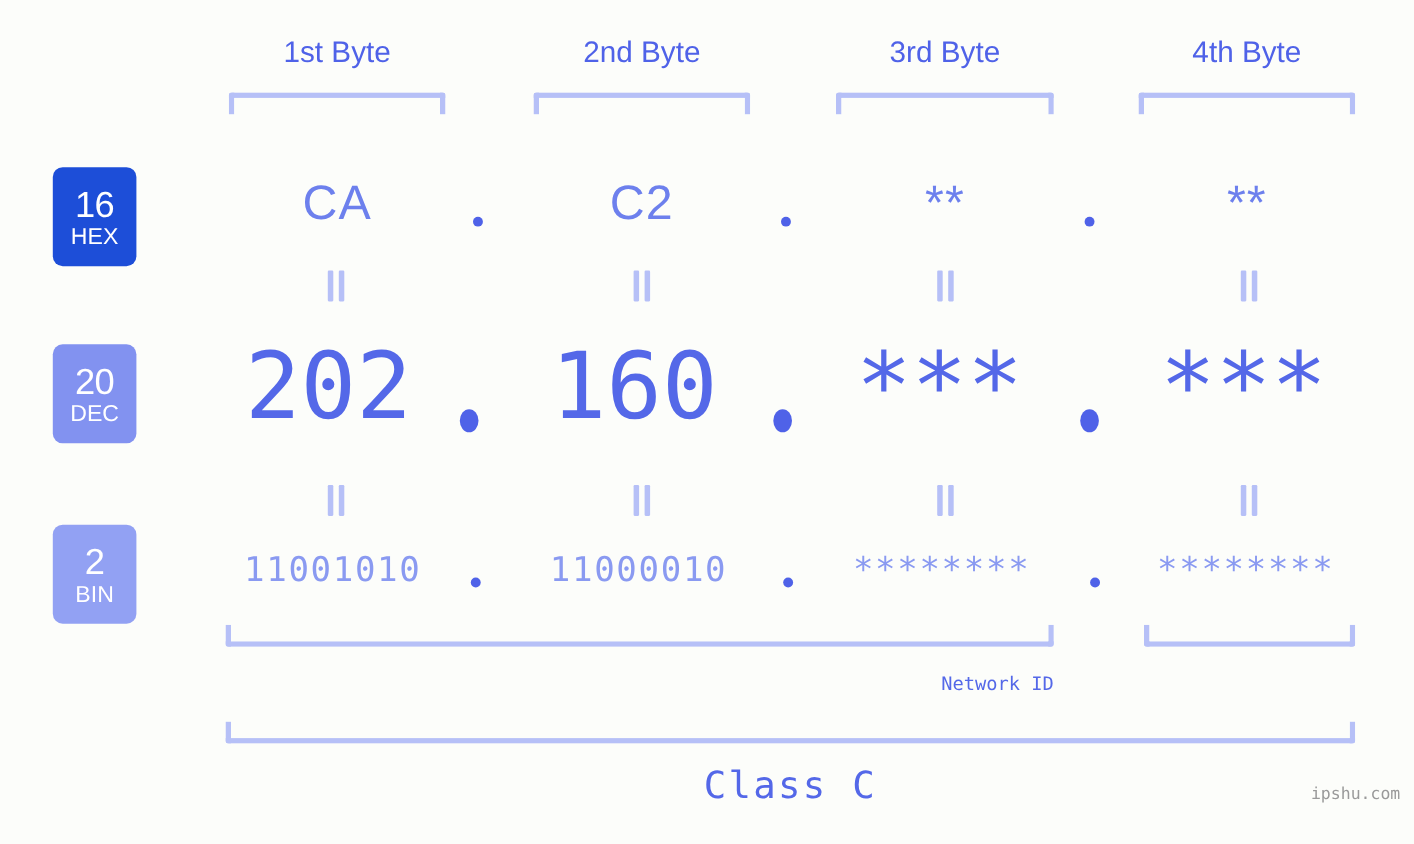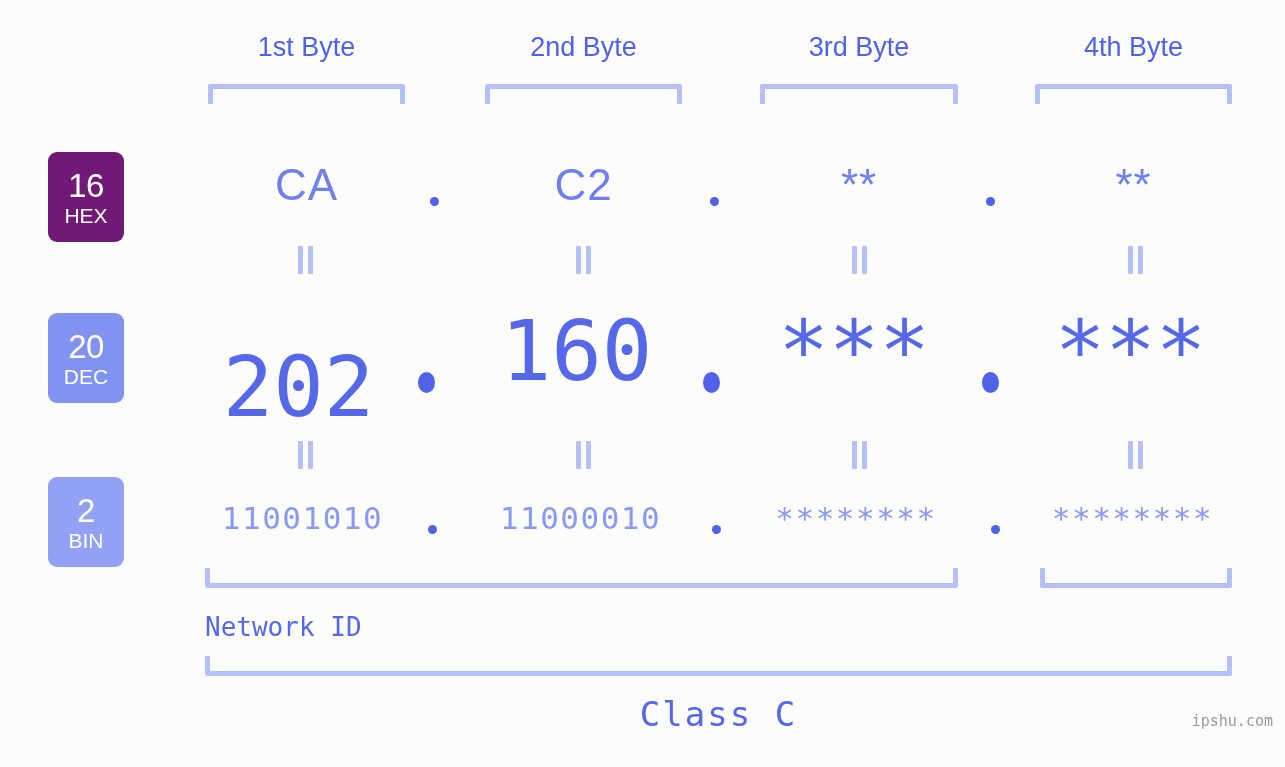--- a/index.html
+++ b/index.html
@@ -71,21 +71,21 @@
     font-size: 33px;
     font-weight: 400;
     letter-spacing: -0.5px;
   }
   .badge .sys {
     font-size: 21px;
     font-weight: 400;
     margin-top: 3px;
     letter-spacing: 0px;
   }
-  #badge-hex { top: 152px; background: #701a75; }
+  #badge-hex { top: 152px; background: #1d4ed8; }
   #badge-dec { top: 313px; background: #8292f0; }
   #badge-bin { top: 477px; background: #92a1f3; }
 
   
   .cell {
     position: absolute;
     text-align: center;
     white-space: nowrap;
   }
   .hex-row .cell {
@@ -136,23 +136,23 @@
   }
   .eq span.l { left: 1px; }
   .eq span.r { left: 11px; }
   .eq-1 { top: 246px; }
   .eq-2 { top: 441px; }
 
   
   .id-label {
     position: absolute;
     font-family: "DejaVu Sans Mono", monospace;
-    font-size: 26px;
+    font-size: 17px;
     color: #5468e8;
-    text-align: left;
+    text-align: right;
     white-space: nowrap;
     letter-spacing: 0px;
   }
   #network-id-label { top: 612px; }
   #host-id-label { top: 612px; }
 
   #class-label {
     position: absolute;
     top: 694px;
     font-family: "DejaVu Sans Mono", monospace;
@@ -230,21 +230,21 @@
   <div class="eq eq-1" style="left:851px;">
     <span class="l"></span>
       <span class="r"></span>
   </div>
   <div class="eq eq-1" style="left:1127px;">
     <span class="l"></span>
       <span class="r"></span>
   </div>
 
   <div class="dec-row">
-    <div class="cell" style="left:200px; width:197px;margin-top:36px;">202</div>
+    <div class="cell" style="left:200px; width:197px;">202</div>
     <div class="cell" style="left:478px; width:197px;">160</div>
     <div class="cell" style="left:755px; width:198px;">***</div>
     <div class="cell" style="left:1032px; width:197px;">***</div>
     <div class="dot dot-dec" style="left:418px;"></div>
     <div class="dot dot-dec" style="left:703px;"></div>
     <div class="dot dot-dec" style="left:982px;"></div>
   </div>
 
   <div class="eq eq-2" style="left:297px;">
     <span class="l"></span>

